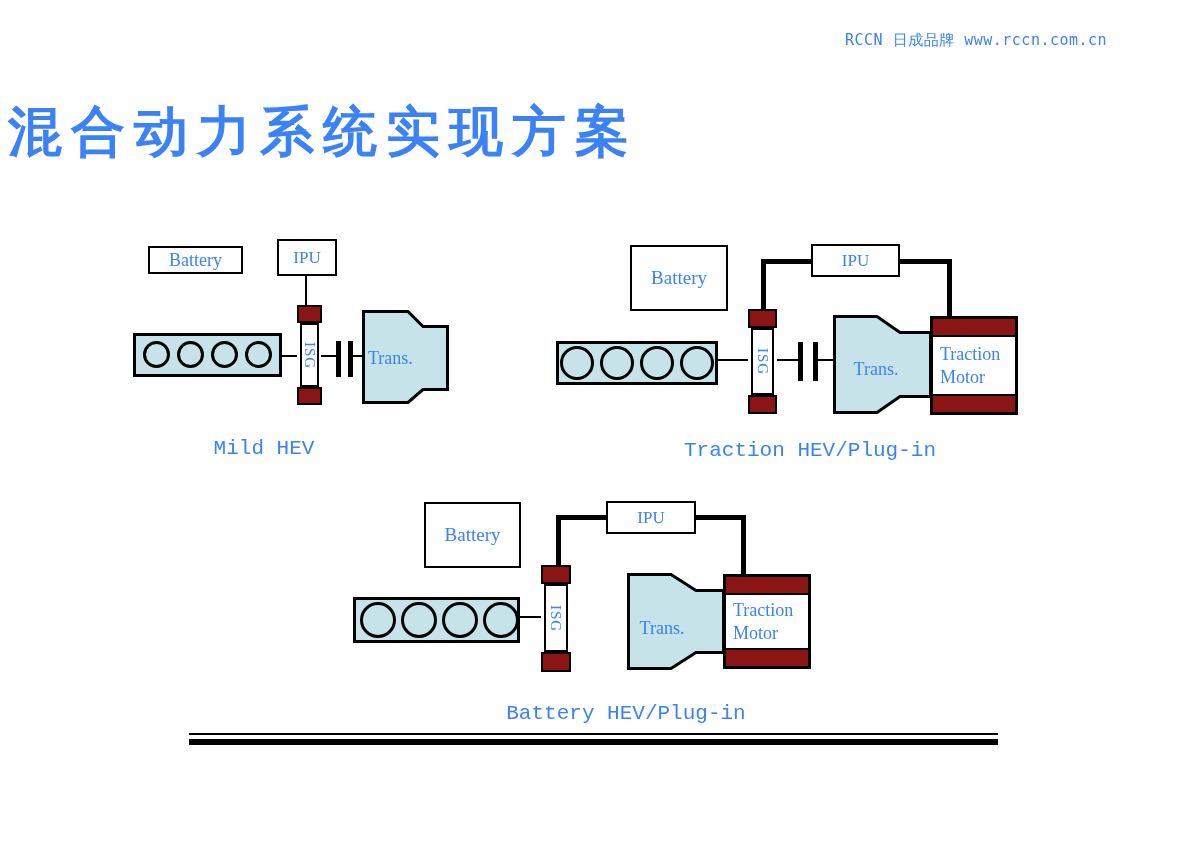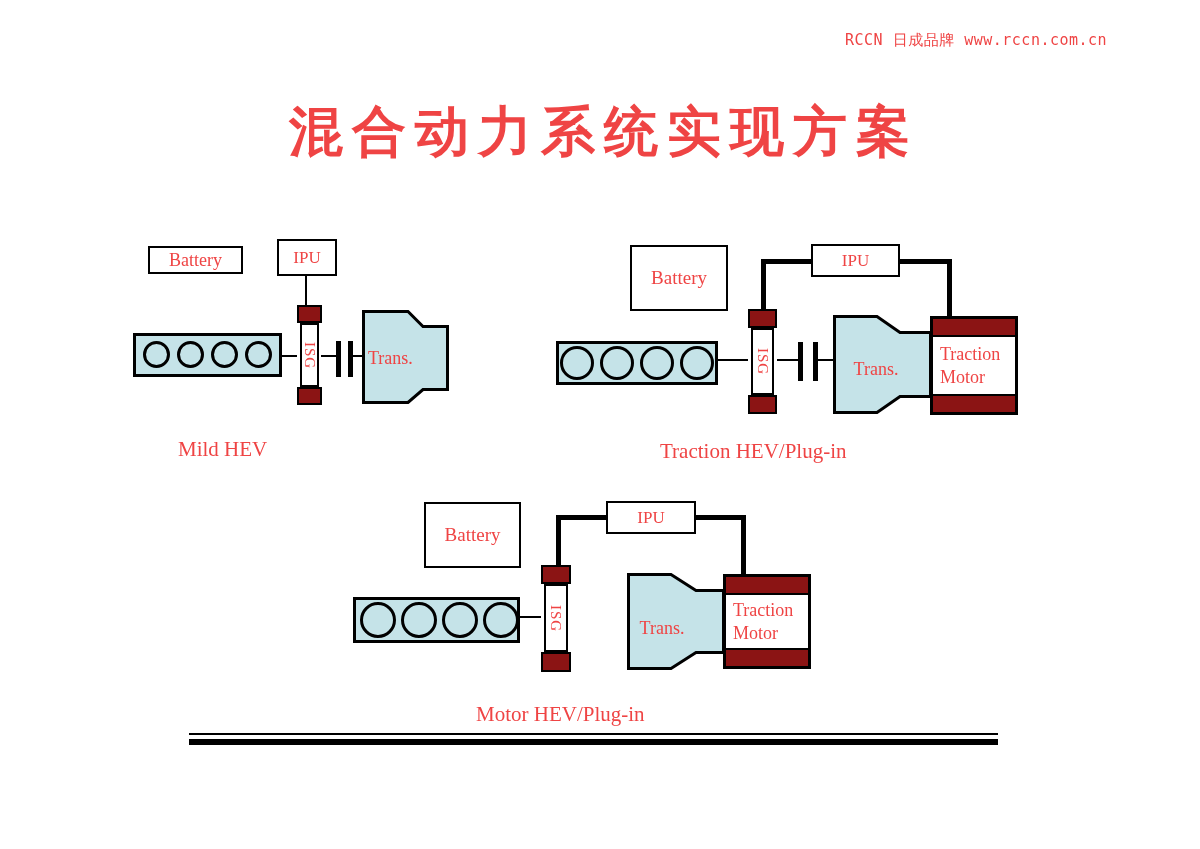--- a/index.html
+++ b/index.html
@@ -1,25 +1,25 @@
 <!DOCTYPE html>
 <html style="--component-fill: #c5e3e8; --accent-dark-red: #8b1414; --line-color: #000000;"><head>
 <meta charset="utf-8">
 <style>
   html,body { margin:0; padding:0; background:#ffffff; }
   #slide {
     position:relative; width:1200px; height:849px; background:#ffffff;
-    overflow:hidden; font-family:"Liberation Sans", sans-serif; color:#ef4444;
+    overflow:hidden; font-family:"Liberation Sans", sans-serif; color:#3b82f6;
   }
   .watermark {
     position:absolute; left:845px; top:31px; font-family:"DejaVu Sans Mono", monospace;
     font-size:15px; letter-spacing:0.5px; white-space:nowrap;
   }
   .title {
-    position:absolute; left:8px; right:0; top:102px; text-align:center;
+    position:absolute; left:8px; right:0; top:102px; 
     font-family:"Liberation Sans", sans-serif; font-weight:bold;
     font-size:54px; letter-spacing:9px; line-height:58px;
   }
   .box {
     position:absolute; background:#fff; border:2px solid #000; box-sizing:border-box;
     display:flex; align-items:center; justify-content:center;
     font-family:"Liberation Serif", serif;
   }
   .line { position:absolute; background:#000; }
   .engine {
@@ -53,22 +53,22 @@
     display:flex; flex-direction:column;
   }
   .motor-band { height:16px; flex:0 0 auto; background:var(--accent-dark-red); }
   .motor-band.top { border-bottom:2px solid #000; }
   .motor-band.bottom { border-top:2px solid #000; }
   .motor-mid {
     flex:1 1 auto; display:flex; flex-direction:column; justify-content:center;
     padding-left:7px; font-family:"Liberation Serif", serif; font-size:18px; line-height:23px;
   }
   .caption {
-    position:absolute; font-family:Liberation Serif, serif; font-size:21px;
-    white-space:nowrap;
+    position:absolute; font-family:Liberation Mono, monospace; font-size:21px;
+    text-align:center; white-space:nowrap;
   }
   .rule { position:absolute; background:#000; }
 </style>
 </head>
 <body>
 
 <div id="slide">
 
   <div class="watermark">RCCN 日成品牌 www.rccn.com.cn</div>
   <div class="title">混合动力系统实现方案</div>
@@ -191,19 +191,19 @@
 
     <div class="motor" style="left:723px; top:574px; width:88px; height:95px;">
       <div class="motor-band top"></div>
       <div class="motor-mid">
         <span>Traction</span>
         <span>Motor</span>
       </div>
       <div class="motor-band bottom"></div>
     </div>
 
-    <div class="caption" style="left:476px; top:702px; width:300px;">Motor HEV/Plug-in</div>
+    <div class="caption" style="left:476px; top:702px; width:300px;">Battery HEV/Plug-in</div>
   </div>
 
   <div class="rule" style="left:189px; top:733px; width:809px; height:2px;"></div>
   <div class="rule" style="left:189px; top:739px; width:809px; height:6px;"></div>
 
 </div>
 
 </body></html>

